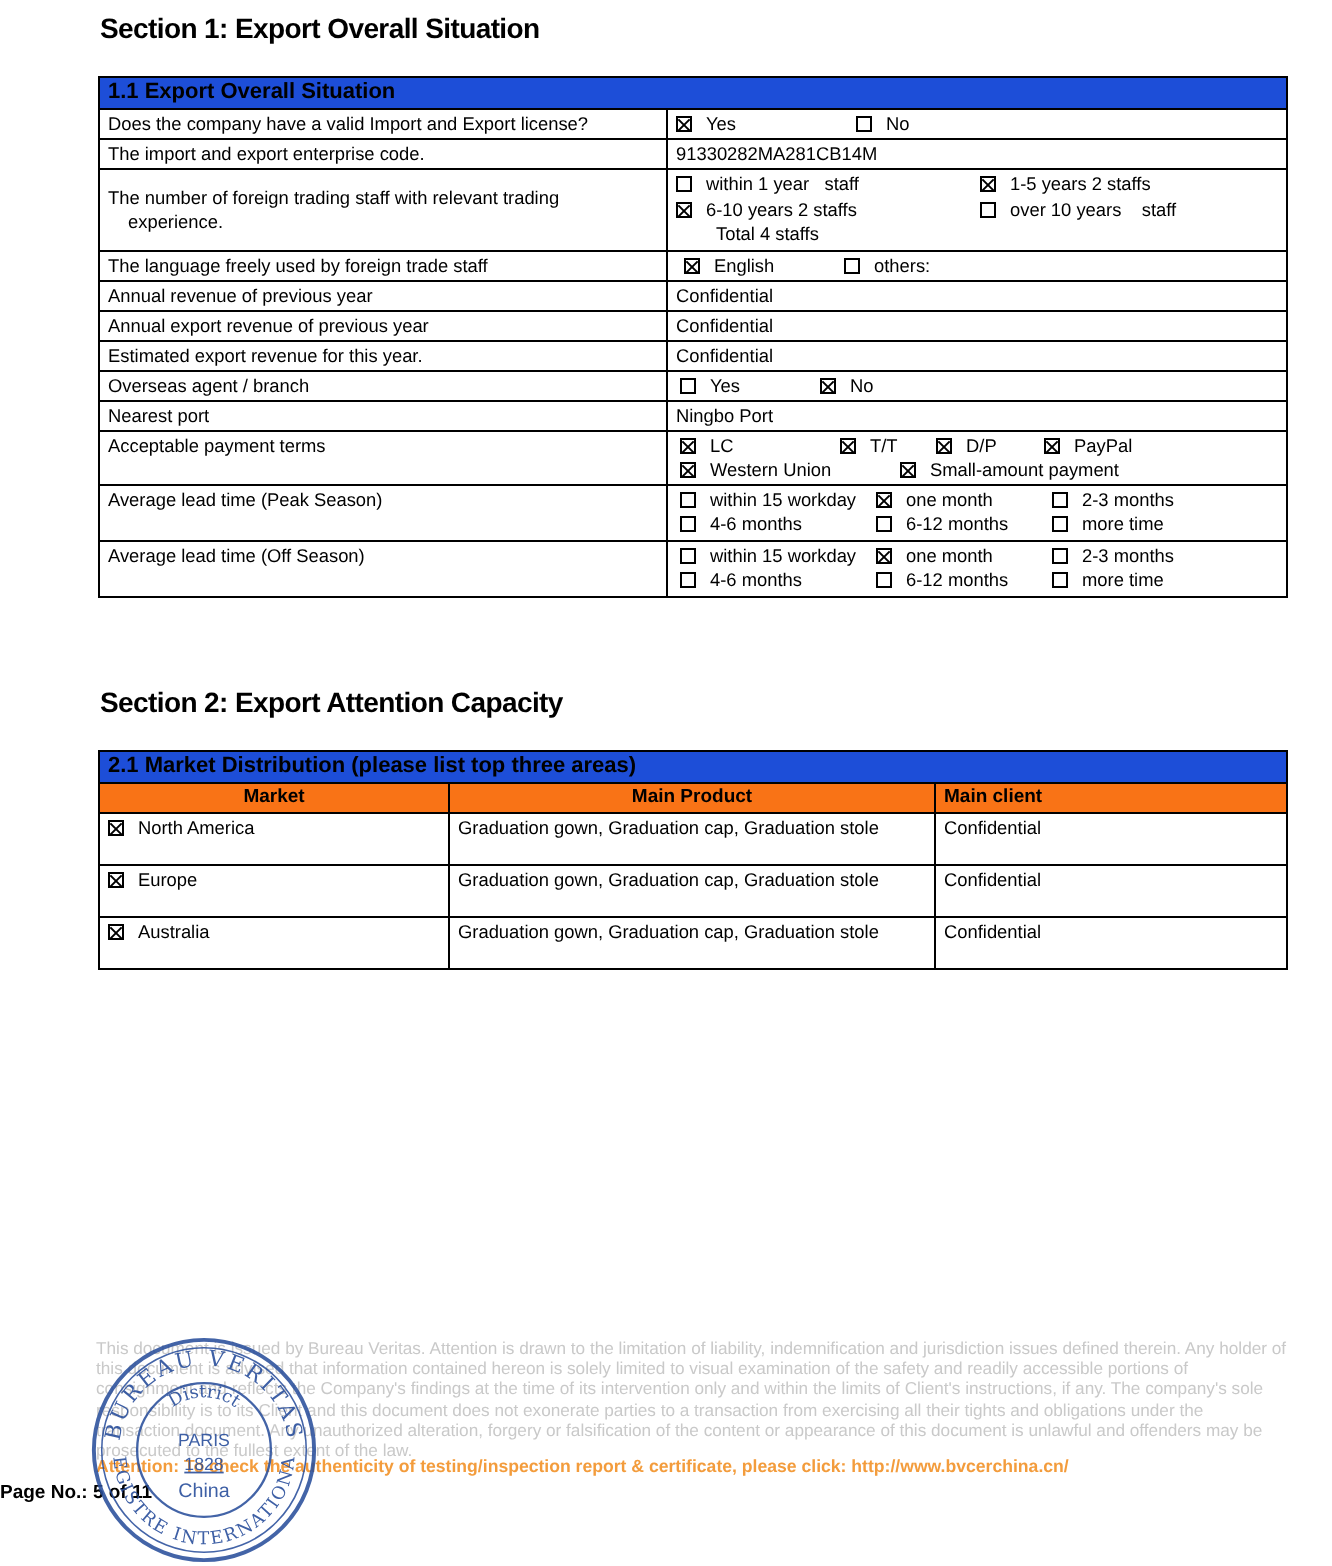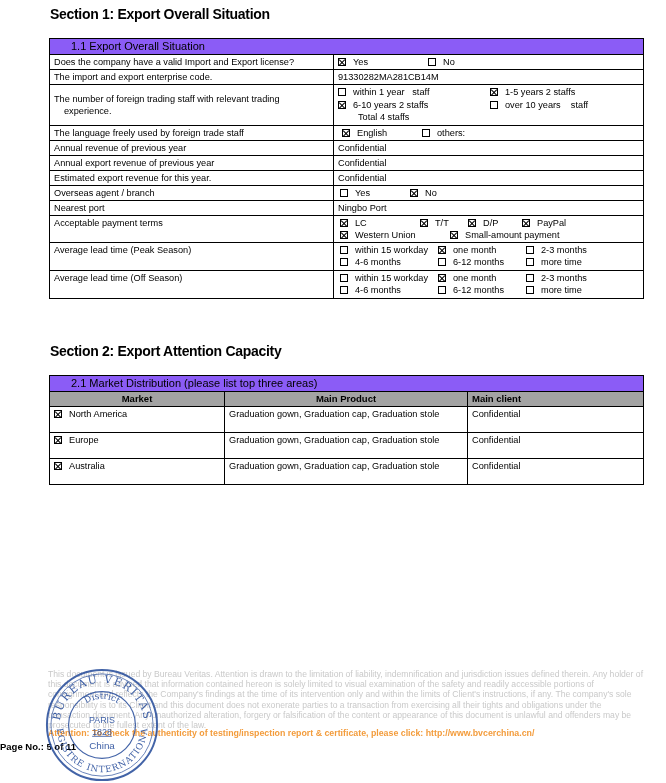--- a/index.html
+++ b/index.html
@@ -1,21 +1,21 @@
 <!DOCTYPE html>
 <html><head>
 <meta charset="utf-8">
 <style>
   html,body{margin:0;padding:0;background:#fff;}
   body{width:666px;height:783px;position:relative;overflow:hidden;font-family:"Liberation Sans",sans-serif;color:#000;}
   .sec-title{position:absolute;left:50px;font-size:14px;font-weight:bold;letter-spacing:-0.3px;}
   table{border-collapse:collapse;position:absolute;left:49px;width:594px;table-layout:fixed;}
   td,th{border:1px solid #000;font-size:9.2px;padding:1px 4px;vertical-align:top;line-height:12px;}
-  .hdr td{background:#8b5cf6;font-weight:normal;font-size:11px;padding:1px 21px;line-height:13px;}
-  .colhdr th{background:#a3a3a3;font-weight:bold;font-size:9.5px;}
+  .hdr td{background:#1d4ed8;font-weight:bold;font-size:11px;padding:1px 4px;line-height:13px;}
+  .colhdr th{background:#f97316;font-weight:bold;font-size:9.5px;}
   .cb{display:inline-block;width:8px;height:8px;border:1px solid #000;vertical-align:-1px;margin-right:7px;position:relative;box-sizing:border-box;}
   .cb.on::before,.cb.on::after{content:"";position:absolute;left:-1px;top:3px;width:8px;height:1px;background:#000;}
   .cb.on::before{transform:rotate(45deg);}
   .cb.on::after{transform:rotate(-45deg);}
   .opt{display:inline-block;white-space:nowrap;}
   .grid3{display:grid;grid-template-columns:98px 88px 90px;}
   .disc{position:absolute;left:48px;top:669px;width:596px;color:#c9c9c9;font-size:8.6px;line-height:10.2px;}
   .attn{position:absolute;left:48px;top:728px;color:#f39c3c;font-weight:bold;font-size:8.8px;}
   .pageno{position:absolute;left:0;width:666px;text-align:left;top:741px;font-weight:bold;font-size:9.5px;}
   .stamp{position:absolute;left:43px;top:666px;width:118px;height:118px;}

